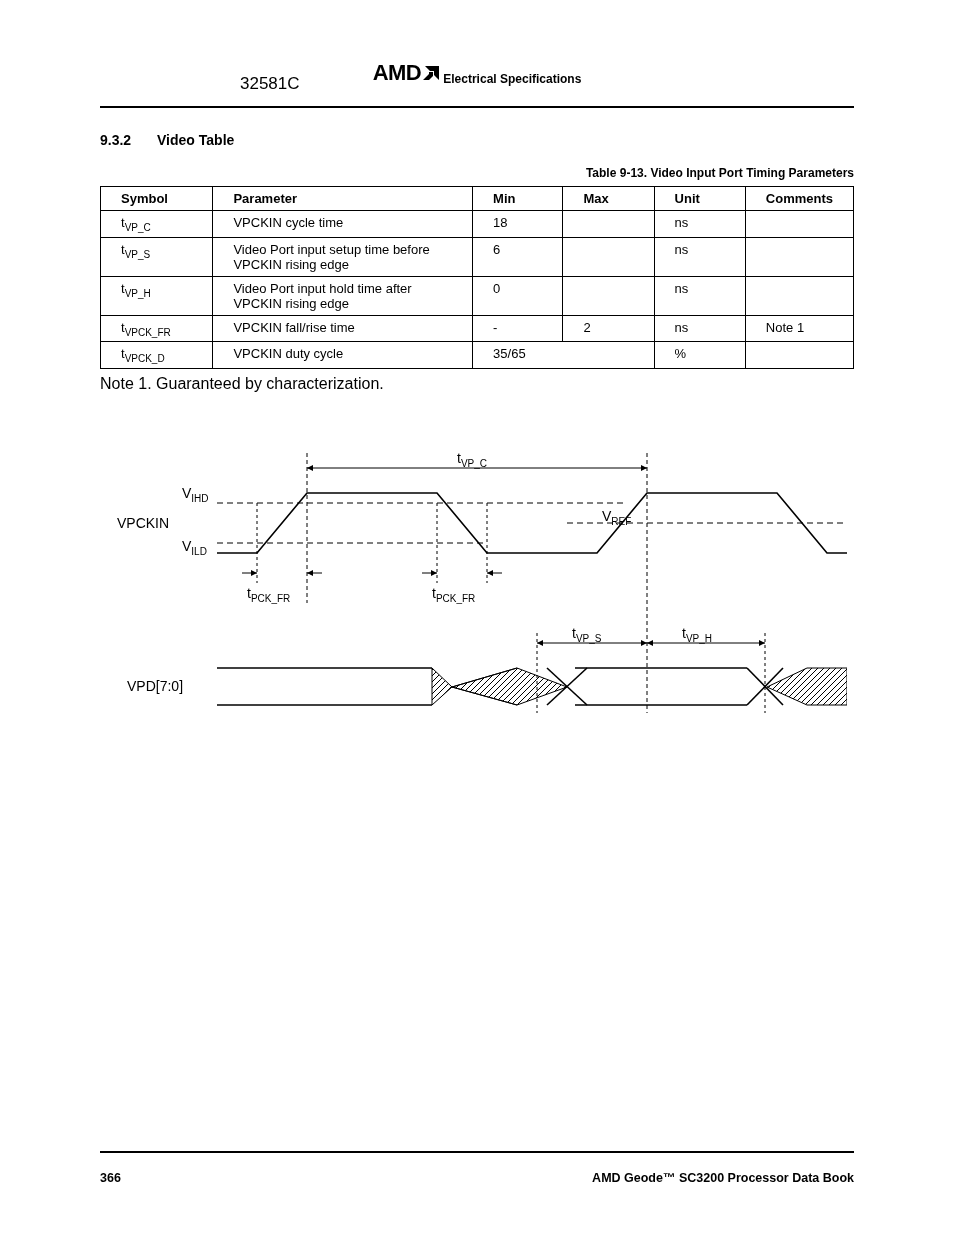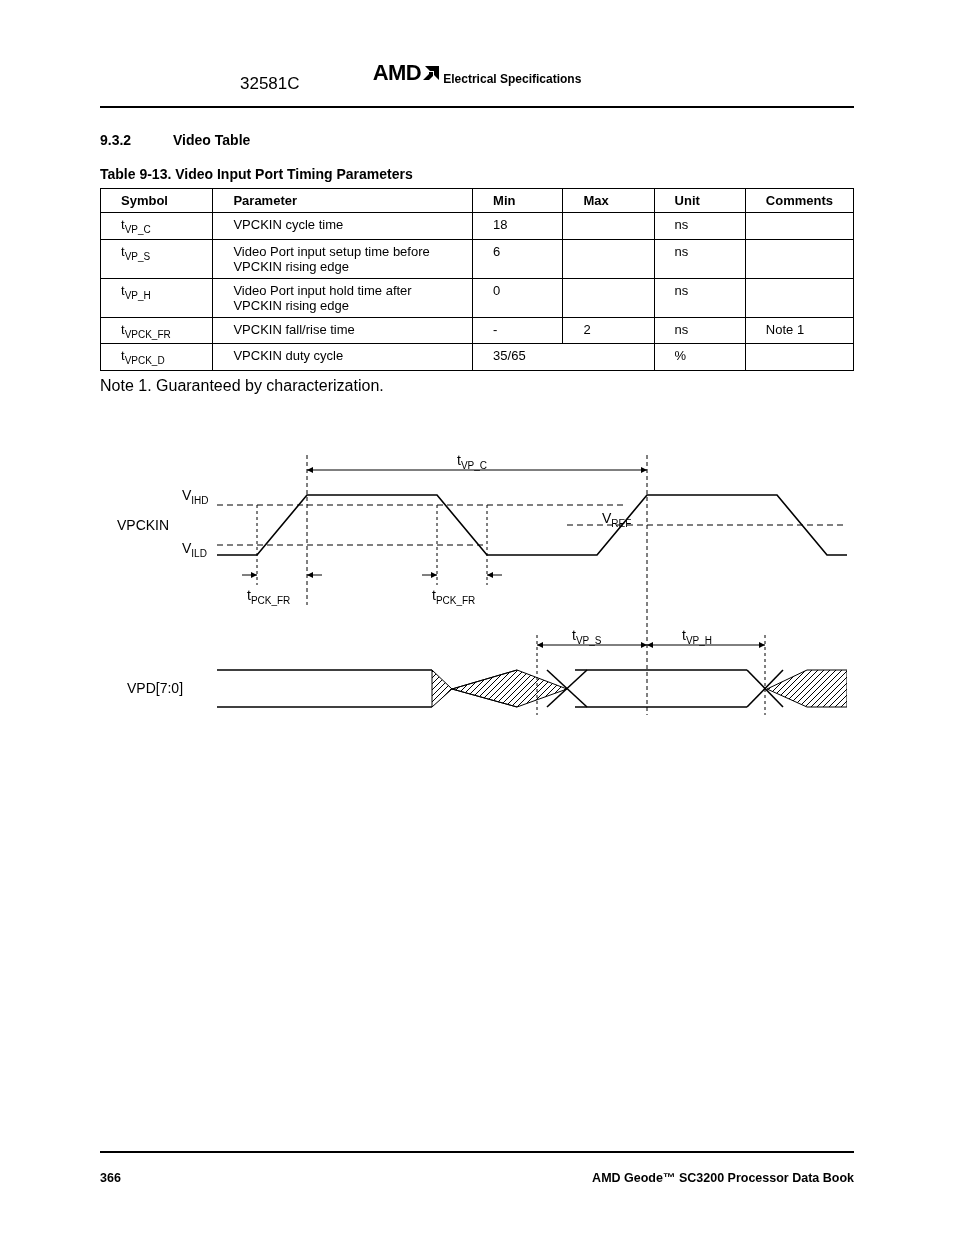--- a/index.html
+++ b/index.html
@@ -35,25 +35,25 @@
     display: flex;
     align-items: center;
   }
   .logo-arrow {
     display: inline-block;
     margin-left: 2px;
   }
   .doc-id { font-size: 17px; position:absolute; left:140px; top:14px;}
   .spec-title { font-weight: bold; font-size: 12px; }
   .section-heading { font-weight: bold; font-size: 14px; margin-bottom: 18px; }
-  .section-heading .num { margin-right: 38px; }
+  .section-heading .num { margin-right: 22px; }
   .table-caption {
-    text-align: left;
+    text-align: right;
     font-weight: bold;
-    font-size: 14px;
+    font-size: 12px;
     margin-bottom: 6px;
   }
   table.params {
     border-collapse: collapse;
     width: 100%;
     font-size: 13px;
   }
   table.params th, table.params td {
     border: 1px solid #000;
     padding: 4px 20px;

